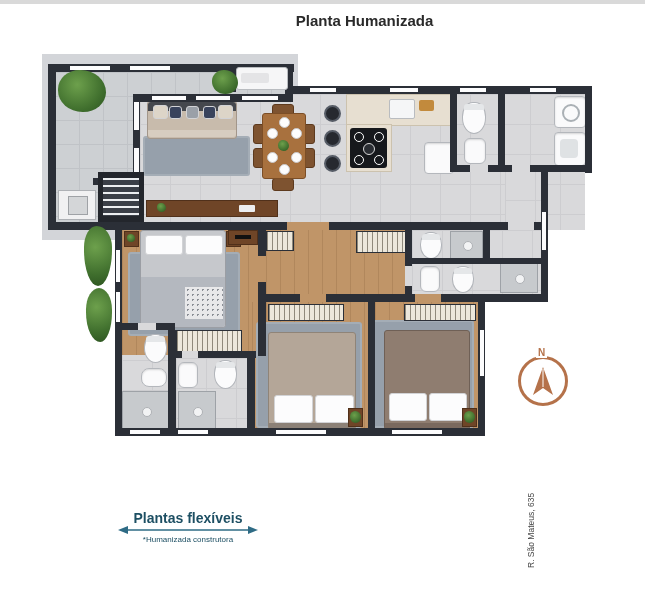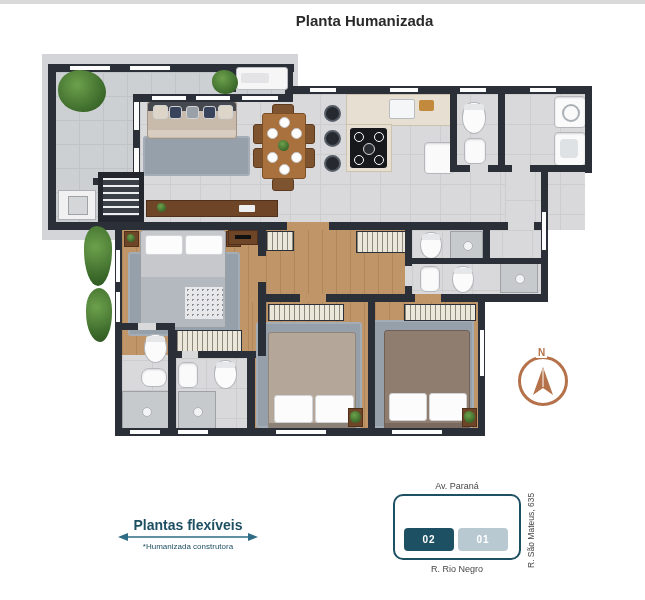--- a/index.html
+++ b/index.html
@@ -34,21 +34,21 @@
         border:1px solid #2b2f37;}
   .plant{background:radial-gradient(circle at 40% 35%, #6da04c, #3f6e2d 65%, #2f5722 95%);
         border-radius:46% 54% 48% 52%;}
   .counter{background:#e7dfd1;border:1px solid #ccc2ae;}
   .chair{background:#7e5330;border:1px solid #5d3a1e;border-radius:3px;}
   .plate{background:#fdfdfd;border:1px solid #c9c9cc;border-radius:50%;}
   .stool{background:#26292f;border:2px solid #565c66;border-radius:50%;}
   .pillow{background:#fcfcfd;border:1px solid #d2d3d6;border-radius:3px;}
   .wdark{background:#6f4527;border:1px solid #50301a;}
   .title{width:645px;text-align:center;font-size:15px;font-weight:bold;color:#2a2a2a;}
-  .legend{width:160px;text-align:center;color:#1d4f63;margin-top:7px;}
+  .legend{width:160px;text-align:center;color:#1d4f63;}
   .legend-label{font-size:14px;font-weight:600;line-height:15px;}
   .legend-note{font-size:8px;line-height:10px;}
   .map-street{font-size:9px;color:#474747;text-align:center;width:128px;}
   .map-box{width:124px;height:62px;border:2px solid #1e5064;border-radius:10px;background:#fff;position:relative;}
   .unit{position:absolute;top:32px;width:50px;height:23px;border-radius:4px;color:#fff;
         font-size:10px;font-weight:bold;text-align:center;line-height:23px;letter-spacing:1px;}
   .street-v{writing-mode:vertical-rl;transform:rotate(180deg);font-size:8.5px;color:#474747;
         height:88px;text-align:center;}
   .compass{width:44px;height:44px;border:3px solid #b5724a;border-radius:50%;}
   .compass-n{position:absolute;font-size:10px;font-weight:bold;color:#b5724a;background:#fff;padding:0 2px;}
@@ -293,23 +293,15 @@
 <div class="abs legend" style="left:108px;top:511px;">
   <div class="legend-label">Plantas flexíveis</div>
   <svg width="140" height="10" viewBox="0 0 140 10" style="display:block;margin:-1px auto 0;">
     <line x1="9" y1="5" x2="131" y2="5" stroke="#2e6b85" stroke-width="1.4"></line>
     <path d="M0 5 L10 1 L10 9 Z" fill="#2e6b85"></path>
     <path d="M140 5 L130 1 L130 9 Z" fill="#2e6b85"></path>
   </svg>
   <div class="legend-note">*Humanizada construtora</div>
 </div>
 
-<div class="abs" style="left:393px;top:481px;width:128px;">
-  <div class="map-street">Av. Paraná</div>
-  <div class="map-box" style="margin-top:3px;">
-    <div class="unit" style="left:9px;background:#1e5064;">02</div>
-    <div class="unit" style="left:63px;background:#b9c9d2;">01</div>
-  </div>
-  <div class="map-street" style="margin-top:4px;">R. Rio Negro</div>
-</div>
 <div class="abs street-v" style="left:526px;top:486px;">R. São Mateus, 635</div>
 
 </div>
 
 </body></html>

